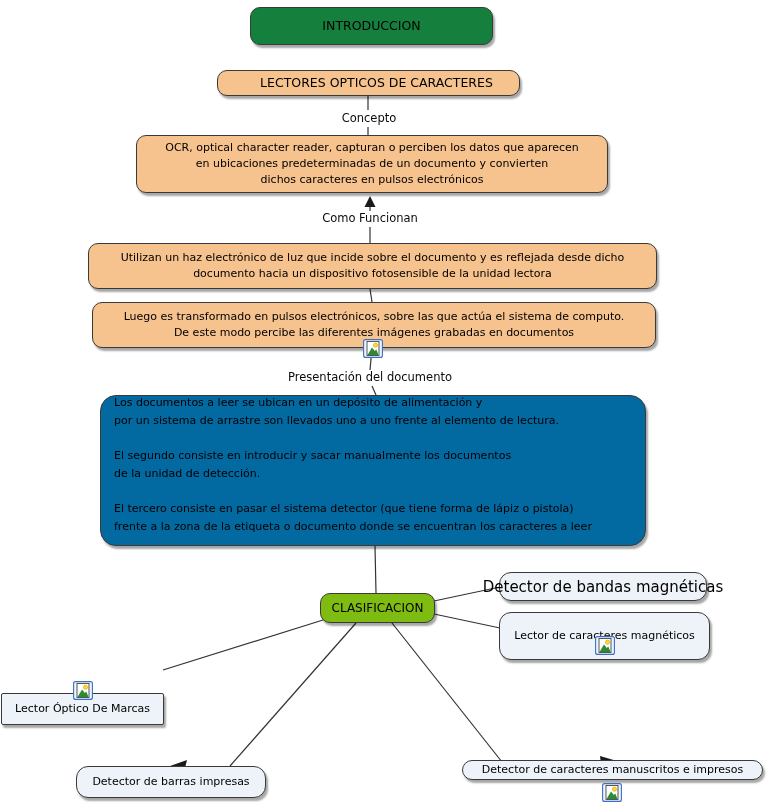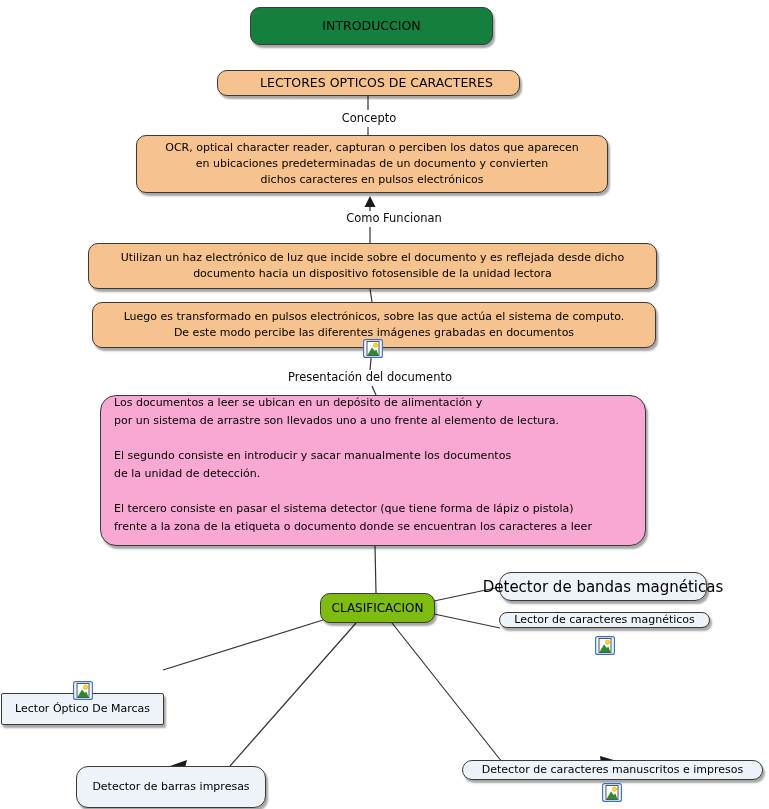--- a/index.html
+++ b/index.html
@@ -11,50 +11,50 @@
   .node{
     position:absolute;box-sizing:border-box;z-index:2;
     border:1.2px solid #3a3a3a;border-radius:10px;
     box-shadow:2px 3px 2px rgba(0,0,0,0.35);
     display:flex;flex-direction:column;align-items:center;justify-content:center;
     text-align:center;
   }
   .node .line{display:block;white-space:nowrap;line-height:16px;}
   .fill-yellow{background:#15803d;}
   .fill-orange{background:#f6c28e;}
-  .fill-gray{background:#f9a8d4;}
+  .fill-gray{background:#0369a1;}
   .fill-leaf{background:#edf3f8;}
   .fill-green{background:#7fbc11;}
 
   .n-intro{left:250px;top:7px;width:243px;height:38px;font-size:12.5px;}
   .n-lectores{left:217px;top:70px;width:303px;height:26px;font-size:12.5px;padding-left:16px;}
   .n-ocr{left:136px;top:135px;width:472px;height:58px;font-size:11px;}
   .n-haz{left:88px;top:243px;width:569px;height:46px;font-size:11px;}
   .n-pulsos{left:92px;top:302px;width:564px;height:46px;font-size:11px;}
   .n-detalle{
     left:100px;top:395px;width:546px;height:151px;font-size:11px;
     border-radius:16px;align-items:flex-start;justify-content:center;
     text-align:left;padding:10px 8px 10px 13px;
   }
   .n-detalle .para{margin:0 0 17px 0;}
   .n-detalle .para:last-child{margin-bottom:11px;}
   .n-detalle .line{line-height:18px;}
   .n-clasificacion{left:320px;top:593px;width:115px;height:30px;font-size:12px;border-width:1.4px;}
   .n-bandas{left:499px;top:572px;width:208px;height:29px;font-size:15px;border-radius:12px;}
-  .n-magneticos{left:499px;top:612px;width:211px;height:16px;font-size:11px;border-radius:12px;}
+  .n-magneticos{left:499px;top:612px;width:211px;height:48px;font-size:11px;border-radius:12px;}
   .n-marcas{left:1px;top:657px;width:163px;height:32px;font-size:11px;border-radius:2px;margin-top:36px;}
-  .n-barras{left:76px;top:766px;width:190px;height:42px;font-size:11px;border-radius:12px;}
+  .n-barras{left:76px;top:766px;width:190px;height:32px;font-size:11px;border-radius:12px;}
   .n-manuscritos{left:462px;top:760px;width:301px;height:20px;font-size:11px;border-radius:12px;}
 
   .link-label{
     position:absolute;z-index:2;text-align:center;font-size:11.5px;color:#0a0a0a;
     background:#ffffff;line-height:15px;
   }
   .l-concepto{left:340px;top:111px;width:58px;}
-  .l-como{left:318px;top:211px;width:104px;margin-left:24px;}
+  .l-como{left:318px;top:211px;width:104px;}
   .l-presentacion{left:280px;top:370px;width:180px;}
 
   .res-icon{position:absolute;z-index:3;width:20px;height:19px;display:block;}
   .i-pulsos{left:363px;top:339px;}
   .i-magneticos{left:595px;top:636px;}
   .i-marcas{left:73px;top:681px;}
   .i-manuscritos{left:602px;top:783px;}
 </style>
 </head>
 <body>

